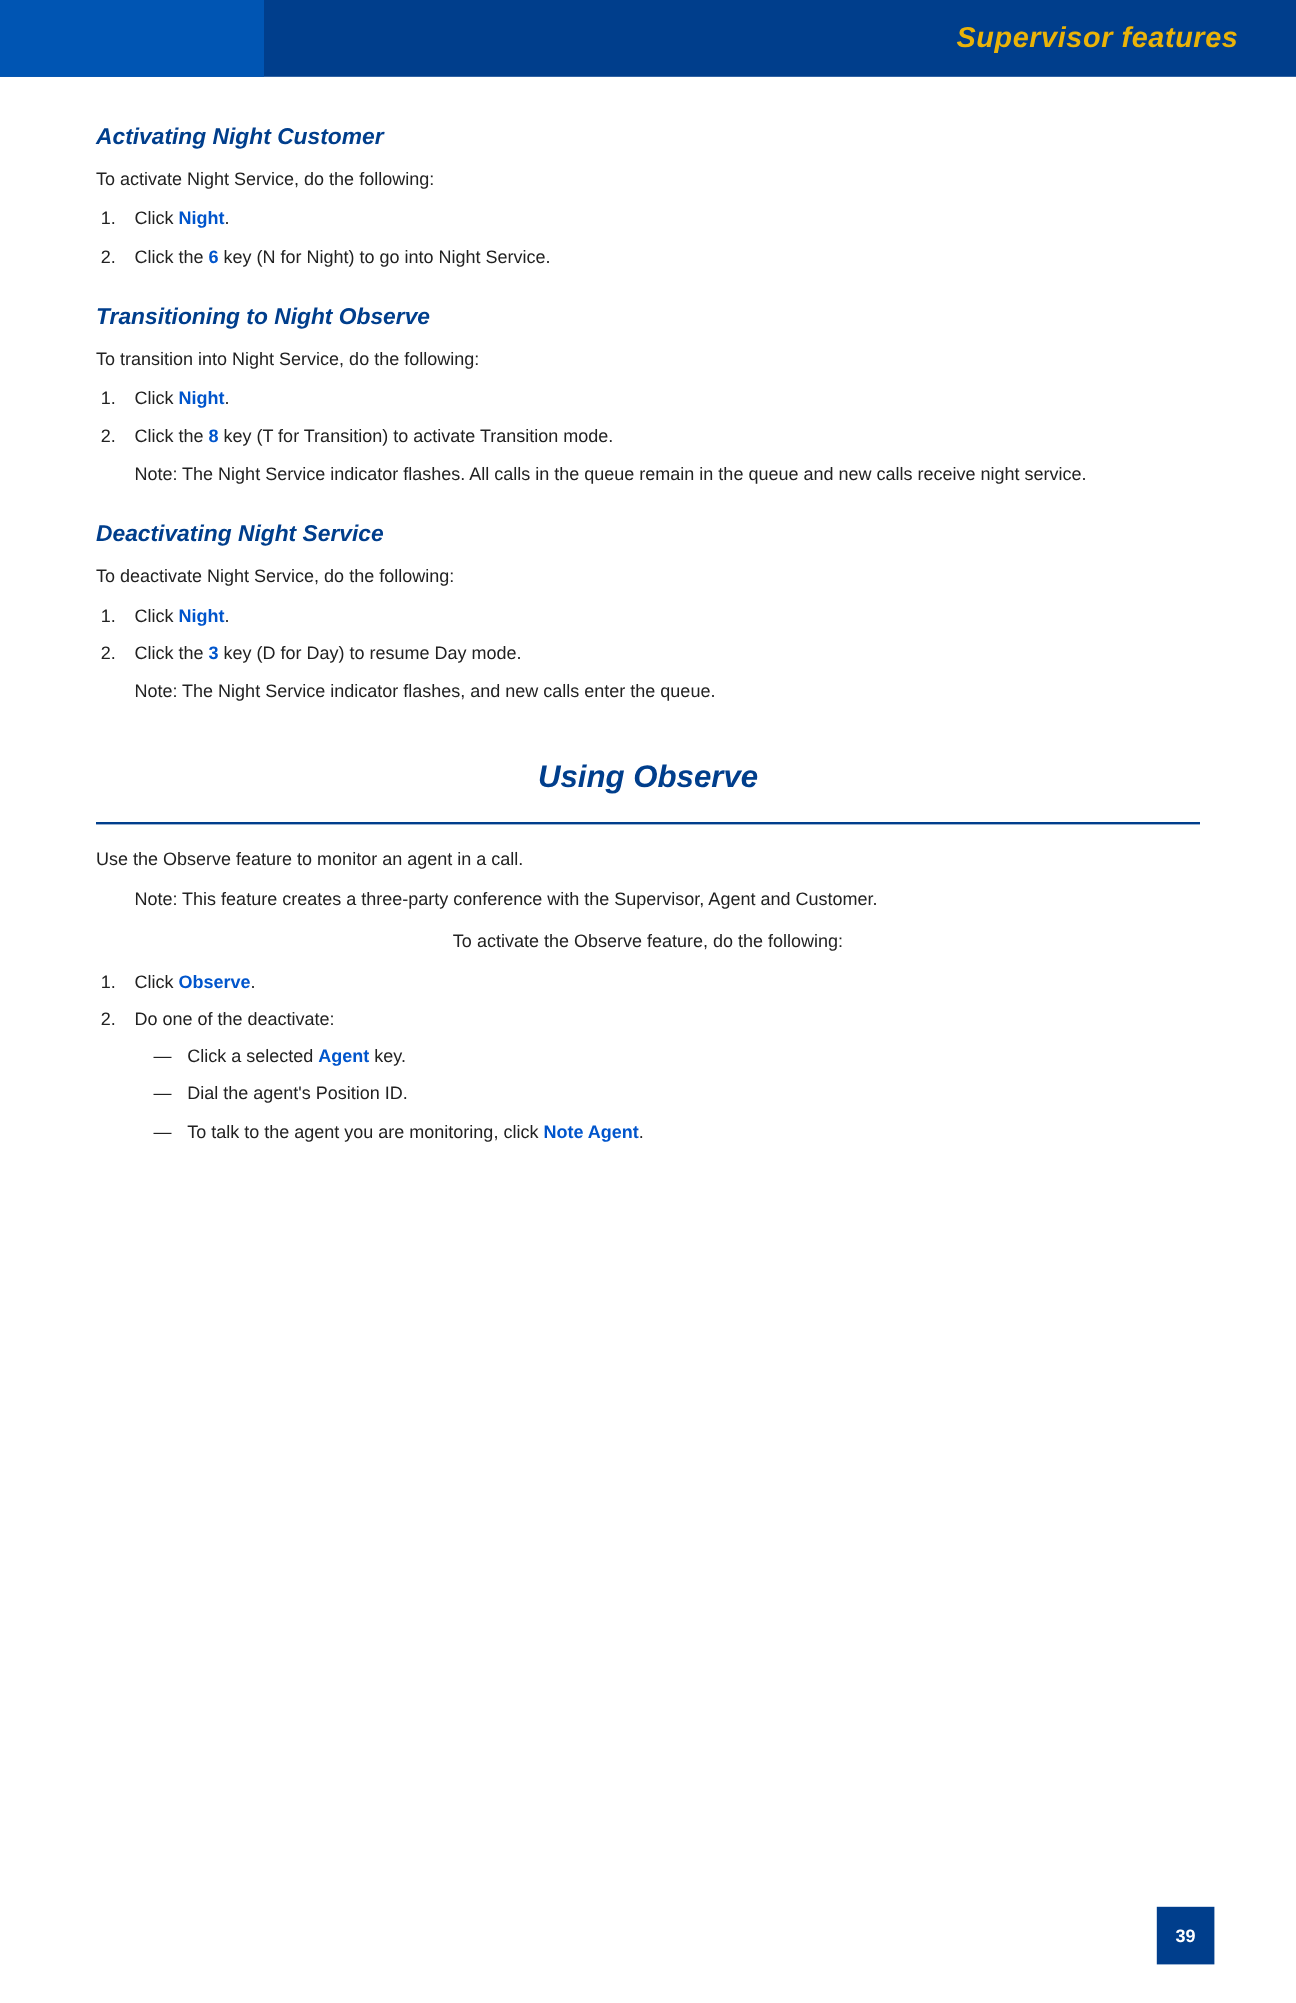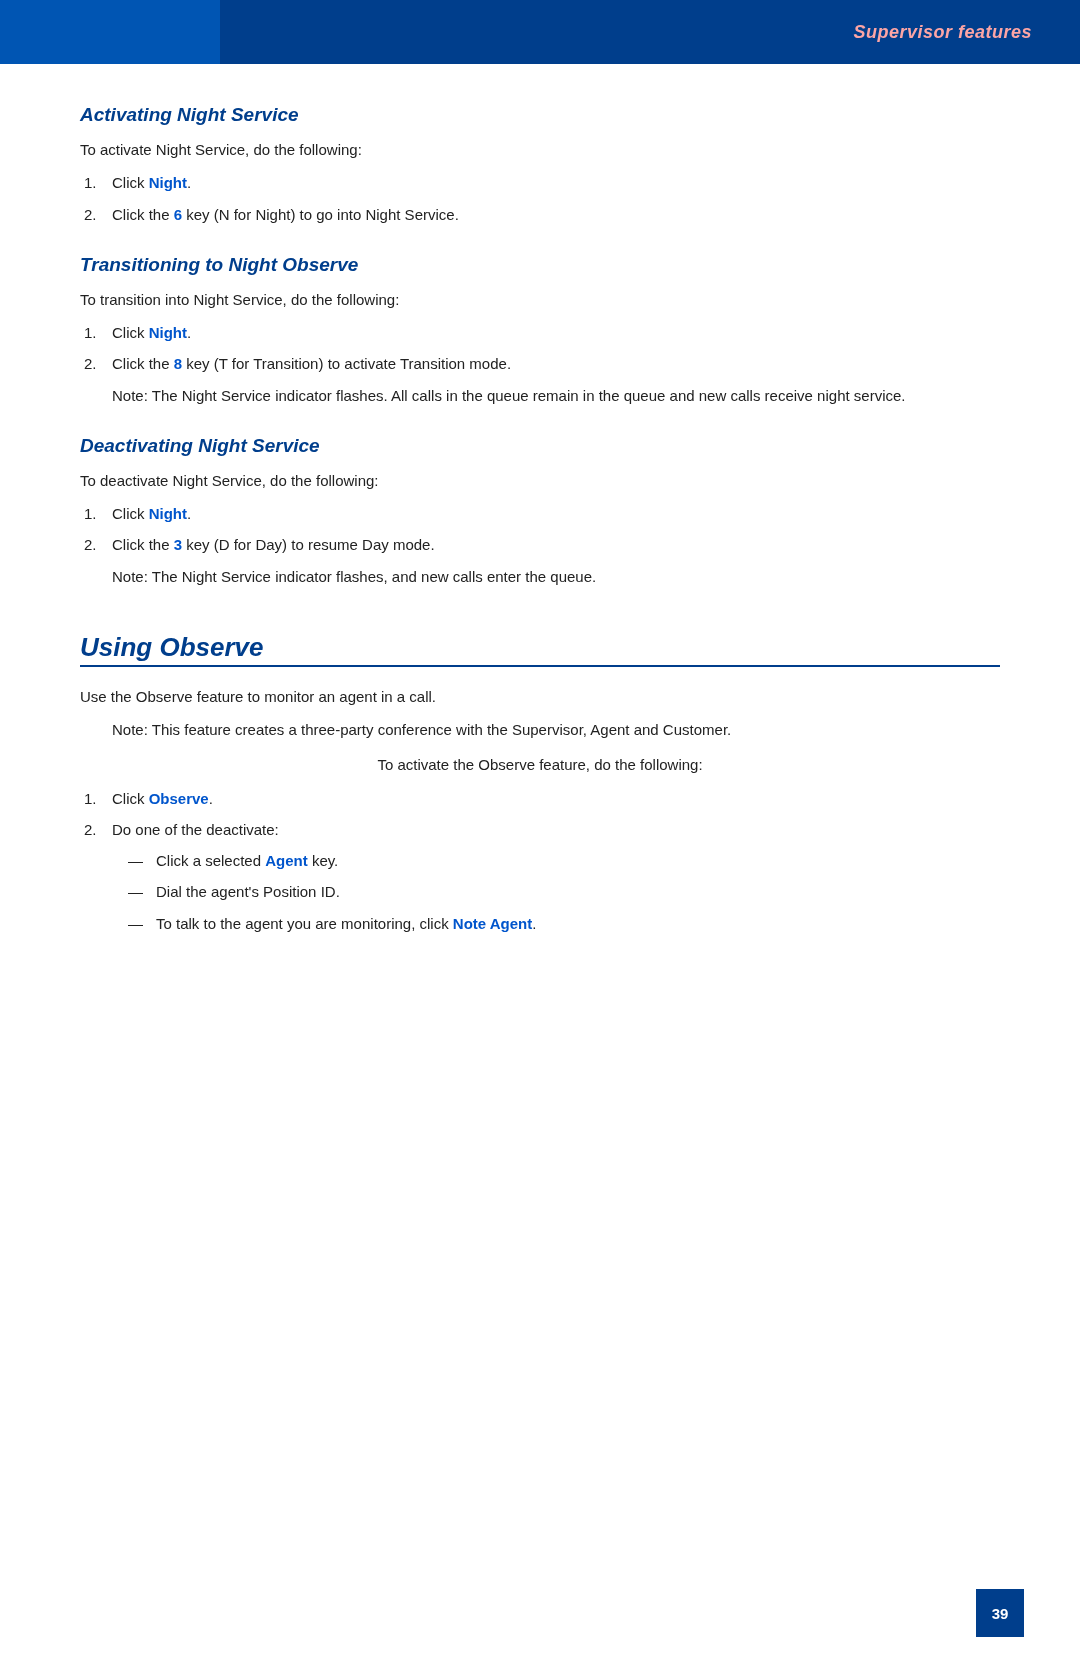--- a/index.html
+++ b/index.html
@@ -18,22 +18,22 @@
       background: #003e8c;
       height: 64px;
       width: 100%;
       position: relative;
       display: flex;
       align-items: center;
       justify-content: flex-end;
       padding-right: 48px;
     }
     .header-bar .header-title {
-      color: #fca5a5;
-      font-size: 18px;
+      color: #eab308;
+      font-size: 24px;
       font-weight: bold;
       font-style: italic;
       letter-spacing: 0.5px;
     }
     
     .header-bar::before {
       content: '';
       position: absolute;
       left: 0;
       top: 0;
@@ -61,22 +61,23 @@
     }
 
     
     .major-heading {
       color: #003e8c;
       font-size: 26px;
       font-weight: bold;
       font-style: italic;
       margin-top: 44px;
       margin-bottom: 4px;
-      padding-bottom: 2px;
+      padding-bottom: 22px;
       border-bottom: 2px solid #003e8c;
+      text-align: center;
     }
 
     
     .body-text {
       font-size: 15px;
       line-height: 1.55;
       color: #222;
       margin-bottom: 10px;
     }
 
@@ -142,42 +143,42 @@
     
     .bold-blue {
       color: #0055cc;
       font-weight: bold;
     }
 
     
     .footer {
       position: absolute;
       bottom: 32px;
-      right: 56px;
+      right: 68px;
       width: 48px;
       height: 48px;
       background: #003e8c;
       display: flex;
       align-items: center;
       justify-content: center;
       color: #fff;
       font-size: 15px;
       font-weight: bold;
     }
   </style>
 </head>
 <body>
 
 <div class="header-bar">
   <span class="header-title">Supervisor features</span>
 </div>
 
 <div class="content">
 
-  <h3 class="section-heading">Activating Night Service</h3>
+  <h3 class="section-heading">Activating Night Customer</h3>
   <p class="body-text">To activate Night Service, do the following:</p>
   <ol class="num-list">
     <li>
       <span class="num">1.</span>
       <span class="li-text">
         Click <a class="blue-link">Night</a>.
       </span>
     </li>
     <li>
       <span class="num">2.</span>

